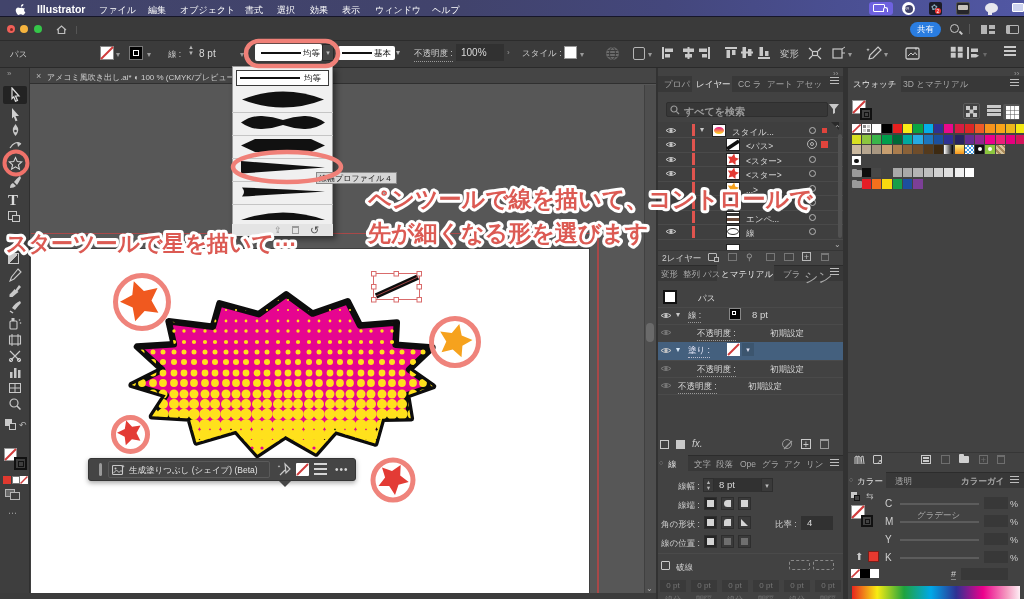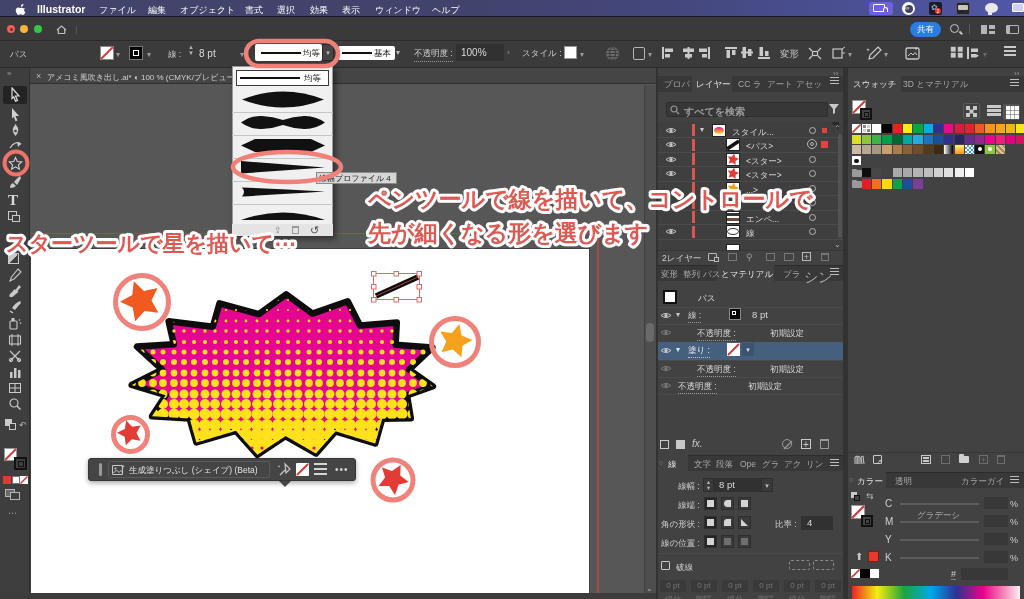--- a/index.html
+++ b/index.html
@@ -1132,21 +1132,21 @@
 <div class="abs" style="left:959px;top:455.5px;width:10px;height:7px;background:#d0d0d0;border-radius:1px;"></div>
     <div class="abs" style="left:959px;top:454px;width:5px;height:3px;background:#d0d0d0;border-radius:1px 1px 0 0;"></div>
 <div class="abs" style="left:979px;top:455px;width:9px;height:9px;border:1px solid #6e6e6e;color:#6e6e6e;font-size:9px;line-height:8px;text-align:center;">+</div>
 <div class="abs" style="left:997px;top:455px;width:8px;height:9px;border:1px solid #6e6e6e;border-top:2px solid #6e6e6e;"></div>
 <div class="abs" style="left:848px;top:472px;width:176px;height:16px;background:#383838;border-top:1px solid #2c2c2c;"></div>
 <div class="abs" style="left:848px;top:472px;width:38px;height:16px;background:#424242;"></div>
 <div class="abs" style="left:849px;top:476px;color:#888;font-size:7px;">○</div>
 <div class="abs" style="left:857px;top:475.5px;color:#e8e8e8;font-size:8.5px;">カラー</div>
 <div class="abs" style="left:895px;top:475.5px;color:#a9a9a9;font-size:8.5px;">透明</div>
 <div class="abs" style="left:917px;top:475.5px;color:#a9a9a9;font-size:8.5px;margin-top:34px;">グラデーシ</div>
-<div class="abs" style="left:961px;top:475.5px;color:#a9a9a9;font-size:8.5px;">カラーガイ</div>
+<div class="abs" style="left:961px;top:475.5px;color:#a9a9a9;font-size:8.5px;font-weight:bold;">カラーガイ</div>
 <div class="abs" style="left:1010px;top:476px;width:9px;height:1.2px;background:#bdbdbd;box-shadow:0 3px #bdbdbd,0 6px #bdbdbd;"></div>
 <div class="abs" style="left:851px;top:492px;width:6px;height:6px;border:1px solid #c9c9c9;background:#c9c9c9;"></div>
 <div class="abs" style="left:854px;top:495px;width:6px;height:6px;border:1px solid #111;background:#424242;"></div>
 <div class="abs" style="left:866px;top:491px;color:#b5b5b5;font-size:9px;">⇆</div>
 <div class="abs" style="left:851px;top:505px;width:14px;height:14px;background:#fff;border:1px solid #999;"></div>
 <svg class="abs" style="left:851px;top:505px;" width="14" height="14">
       <line x1="1" y1="13" x2="13" y2="1" stroke="#d03c3c" stroke-width="2.2"></line>
     </svg>
 <div class="abs" style="left:861px;top:515px;width:12px;height:12px;background:#424242;border:2.5px solid #111;"></div>
 <div class="abs" style="left:864.5px;top:518.5px;width:5px;height:5px;border:1.5px solid #111;"></div>

